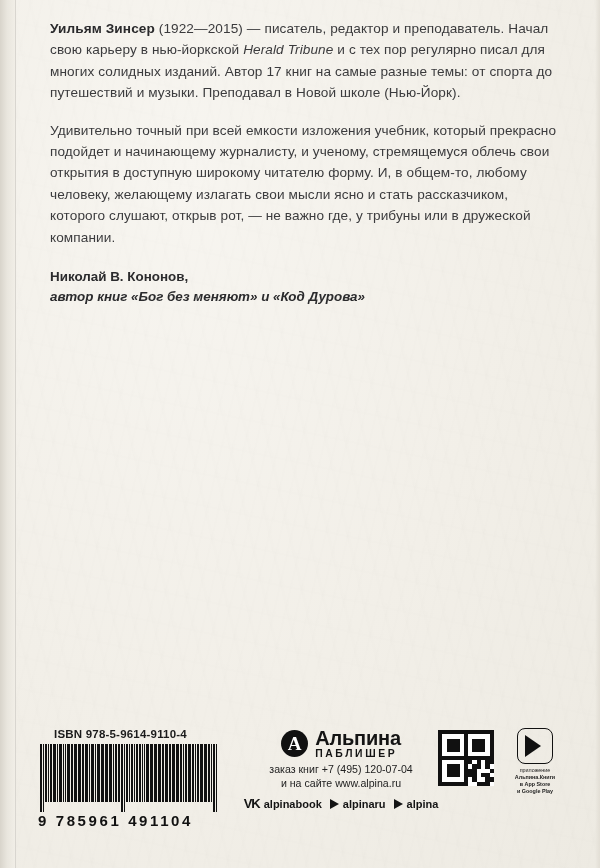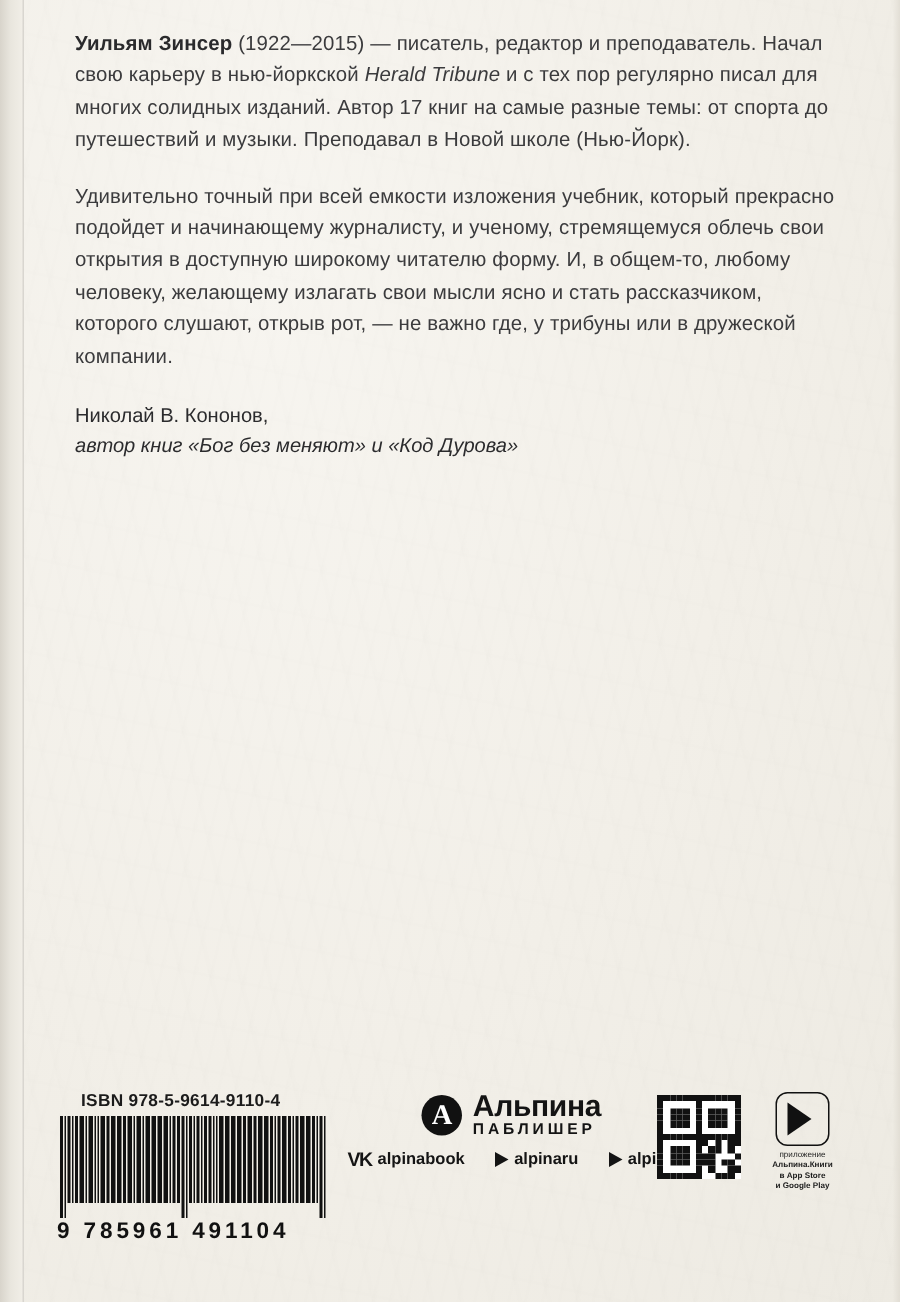--- a/index.html
+++ b/index.html
@@ -69,21 +69,21 @@
 
   #bio { margin-bottom: 16px; }
 
   #blurb { margin-bottom: 19px; }
 
   #attrib {
     margin-top: 13px;
     color: #2b2b2d;
     font-size: 13.4px;
     line-height: 19.6px;
-    font-weight: 400;
+    font-weight: 700;
   }
   #attrib .l2, #attrib .l3 { font-style: italic; }
 
   
   #bottom {
     position: absolute;
     left: 40px;
     right: 26px;
     bottom: 22px;
     height: 118px;
@@ -189,21 +189,21 @@
     text-align: center;
     font-size: 10.6px;
     line-height: 13.4px;
     color: #222;
   }
   #social {
     margin-top: 6px;
     display: flex;
     align-items: center;
     justify-content: center;
-    gap: 20px;
+    gap: 8px;
     font-size: 11px;
     color: #141414;
     font-weight: 600;
   }
   #social .s {
     display: flex;
     align-items: center;
     gap: 4px;
   }
   .vk-glyph {
@@ -360,20 +360,24 @@
       <div id="pub-row">
         <div id="logo-block">
           <div id="logo-line">
             <div id="logo-mark">А</div>
             <div id="logo-words">
               <div class="w1">Альпина</div>
               <div class="w2">ПАБЛИШЕР</div>
             </div>
           </div>
 
+          <div id="order-lines">
+            <div>заказ книг +7 (495) 120-07-04</div>
+            <div>и на сайте www.alpina.ru</div>
+          </div>
 
           <div id="social">
             <span class="s">
               <span class="vk-glyph">VK</span>
               <span>alpinabook</span>
             </span>
             <span class="s">
               <span class="tg-glyph"></span>
               <span>alpinaru</span>
             </span>

